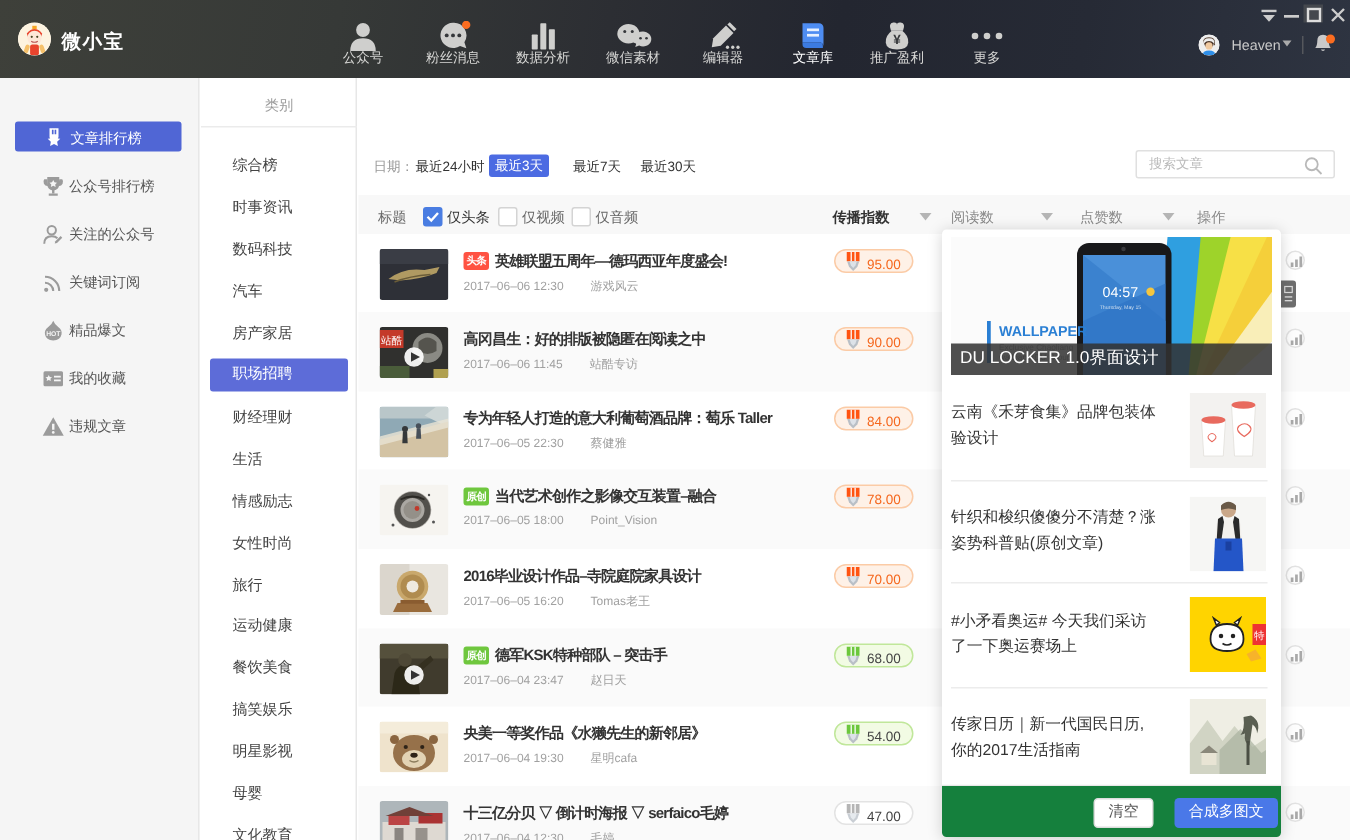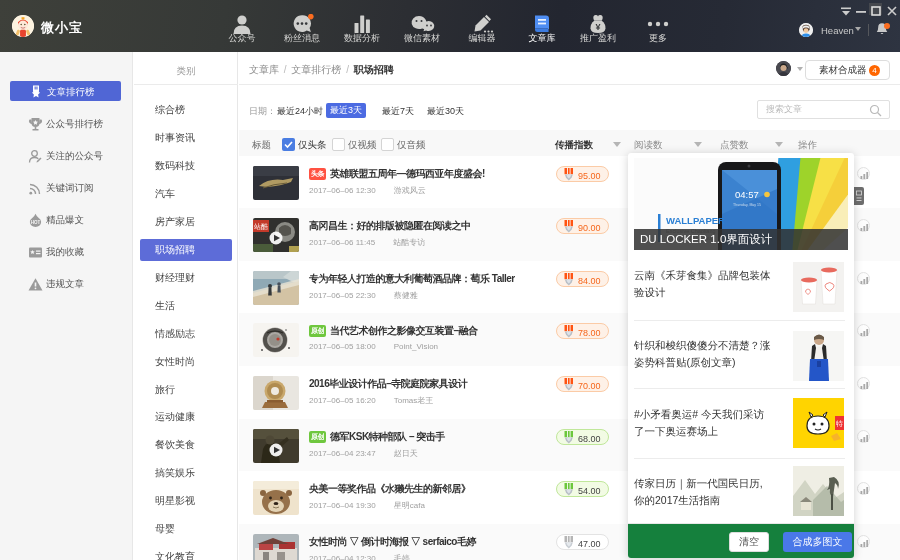--- a/index.html
+++ b/index.html
@@ -287,33 +287,20 @@
   <div class="cat" style="top:303px;">女性时尚</div>
   <div class="cat" style="top:331px;">旅行</div>
   <div class="cat" style="top:358px;">运动健康</div>
   <div class="cat" style="top:386px;">餐饮美食</div>
   <div class="cat" style="top:414px;">搞笑娱乐</div>
   <div class="cat" style="top:442px;">明星影视</div>
   <div class="cat" style="top:470px;">母婴</div>
   <div class="cat" style="top:498px;">文化教育</div>
 </div>
 <div id="main">
-  <div id="crumbbar">
-    <div class="t" style="left:10px;">文章库 <span style="color:#bbb;">/</span> 文章排行榜 <span style="color:#bbb;">/</span> <b style="color:#333;">职场招聘</b></div>
-    <div class="abs" style="left:537px; top:9px; width:15px; height:15px; border-radius:50%; background:#3a3a42; overflow:hidden;">
-      <svg width="15" height="15" viewBox="0 0 15 15">
-          <circle cx="7.5" cy="7.5" r="7.5" fill="#4a4a50"></circle>
-          <path d="M4 6 Q4 2.5 7.5 2.5 Q11 2.5 11 6 L11 8 Q12 7.5 11.8 6z" fill="#222"></path>
-          <circle cx="7.5" cy="7" r="3" fill="#caa88a"></circle>
-          <path d="M2.5 15 Q3 11 7.5 11 Q12 11 12.5 15z" fill="#35353c"></path>
-        </svg>
-    </div>
-    <div class="abs" style="left:558px; top:15px; width:0; height:0; border-left:3.5px solid transparent; border-right:3.5px solid transparent; border-top:4px solid #b0b0b0;"></div>
-    <div id="matbtn">素材合成器<div id="matbadge">4</div></div>
-  </div>
   <div class="filter" style="left:10px; color:#999;">日期：</div>
   <div class="filter" style="left:38px;">最近24小时</div>
   <div id="seldate">最近3天</div>
   <div class="filter" style="left:143px;">最近7天</div>
   <div class="filter" style="left:188px;">最近30天</div>
   <div id="search">搜索文章
     <svg style="position:absolute; right:7px; top:3px;" width="13" height="13" viewBox="0 0 13 13">
         <circle cx="5.5" cy="5.5" r="4" fill="none" stroke="#b9b9b9" stroke-width="1.2"></circle>
         <path d="M8.5 8.5 L12 12" stroke="#b9b9b9" stroke-width="1.2"></path>
       </svg>
@@ -555,21 +542,21 @@
   <div class="row odd" style="top:471.5px;">
     <div class="thumb"><svg width="46" height="34" viewBox="0 0 46 34">
           <rect width="46" height="34" fill="#aeb6ba"></rect>
           <rect x="2" y="14" width="42" height="20" fill="#ded9d2"></rect>
           <rect x="6" y="10" width="14" height="6" fill="#b44"></rect>
           <rect x="26" y="8" width="16" height="7" fill="#a33"></rect>
           <rect x="10" y="18" width="6" height="8" fill="#8a8580"></rect>
           <rect x="24" y="18" width="8" height="10" fill="#97928c"></rect>
           <path d="M4 10 L20 4 L36 10z" fill="#704038"></path>
         </svg></div>
-    <div class="title">女性时尚 ▽ 倒计时海报 ▽ serfaico毛婷</div>
+    <div class="title">十三亿分贝 ▽ 倒计时海报 ▽ serfaico毛婷</div>
     <div class="meta"><span>2017–06–04 12:30</span><span>毛婷</span></div>
     <div class="pill plain">
         <svg class="abs" style="left:5px; top:1px;" width="13" height="14" viewBox="0 0 13 14">
           <rect x="2.5" y="0" width="8.5" height="6.2" fill="#b5b5b5"></rect>
           <rect x="5" y="0" width="1" height="6.2" fill="#fff" opacity="0.85"></rect>
           <rect x="7.6" y="0" width="1" height="6.2" fill="#fff" opacity="0.85"></rect>
           <path d="M2.8 6.4 h8 l-1.2 3.4 l-2.8 2.8 l-2.8 -2.8z" fill="#c9ced4"></path>
           <path d="M4.4 6.4 h4.8 l-0.9 2.6 l-1.5 1.6 l-1.5 -1.6z" fill="#e6eaee"></path>
         </svg>
         <span class="num">47.00</span>

